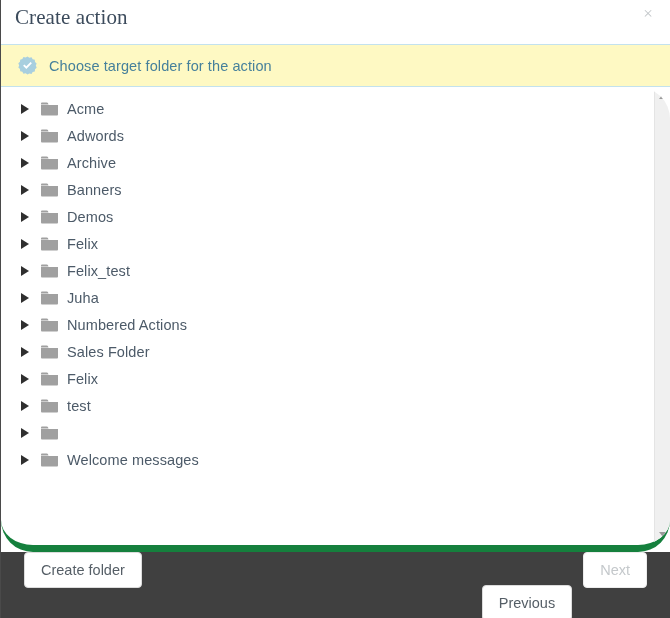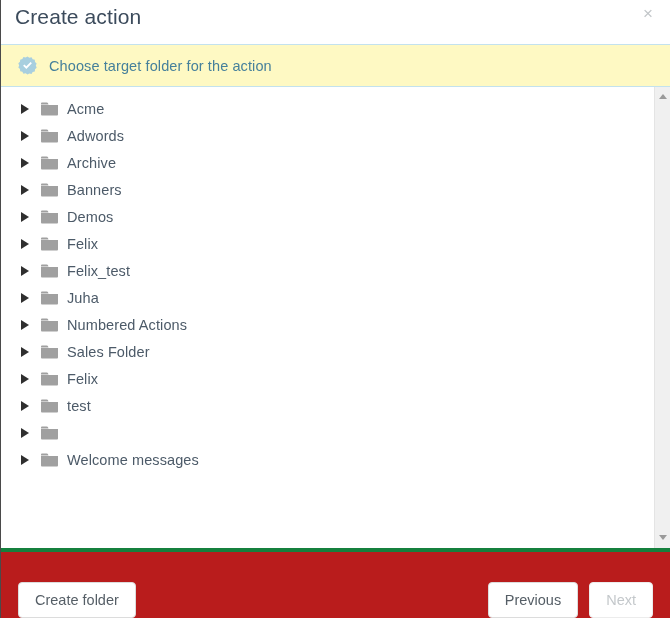--- a/index.html
+++ b/index.html
@@ -24,20 +24,21 @@
     display: flex;
     flex-direction: column;
   }
 
   
   .dialog-header {
     position: relative;
     height: 44px;
     flex: 0 0 44px;
     background: #ffffff;
+    font-family: Liberation Serif, serif;
   }
   .dialog-title {
     position: absolute;
     left: 14px;
     top: 5px;
     font-size: 21px;
     color: #3c4b5c;
     font-weight: 400;
     letter-spacing: 0.1px;
     white-space: nowrap;
@@ -81,21 +82,22 @@
     color: #46809b;
     letter-spacing: 0.1px;
   }
 
   
   .list-region {
     position: relative;
     flex: 1 1 auto;
     display: flex;
     overflow: hidden;
-    border-bottom: 4px solid #15803d;
+    border-bottom: 7px solid #15803d;
+    border-radius: 32px;
   }
   .folder-list {
     flex: 1 1 auto;
     padding-top: 8px;
     overflow: hidden;
   }
   .folder-row {
     height: 27px;
     display: flex;
     align-items: center;
@@ -182,24 +184,24 @@
     left: 0;
     top: 18px;
     width: 15px;
     height: 0;
   }
 
   
   .dialog-footer {
     flex: 0 0 66px;
     height: 66px;
-    background: #b91c1c;
+    background: #404040;
     display: flex;
-    align-items: flex-end;
-    padding: 0 17px;
+    align-items: flex-start;
+    padding: 0 23px;
     box-sizing: border-box;
   }
   .btn {
     font-family: "Liberation Sans", sans-serif;
     font-size: 14.5px;
     background: #ffffff;
     border: 1px solid #dcdcdc;
     border-radius: 4px;
     padding: 0 16px;
     height: 36px;

